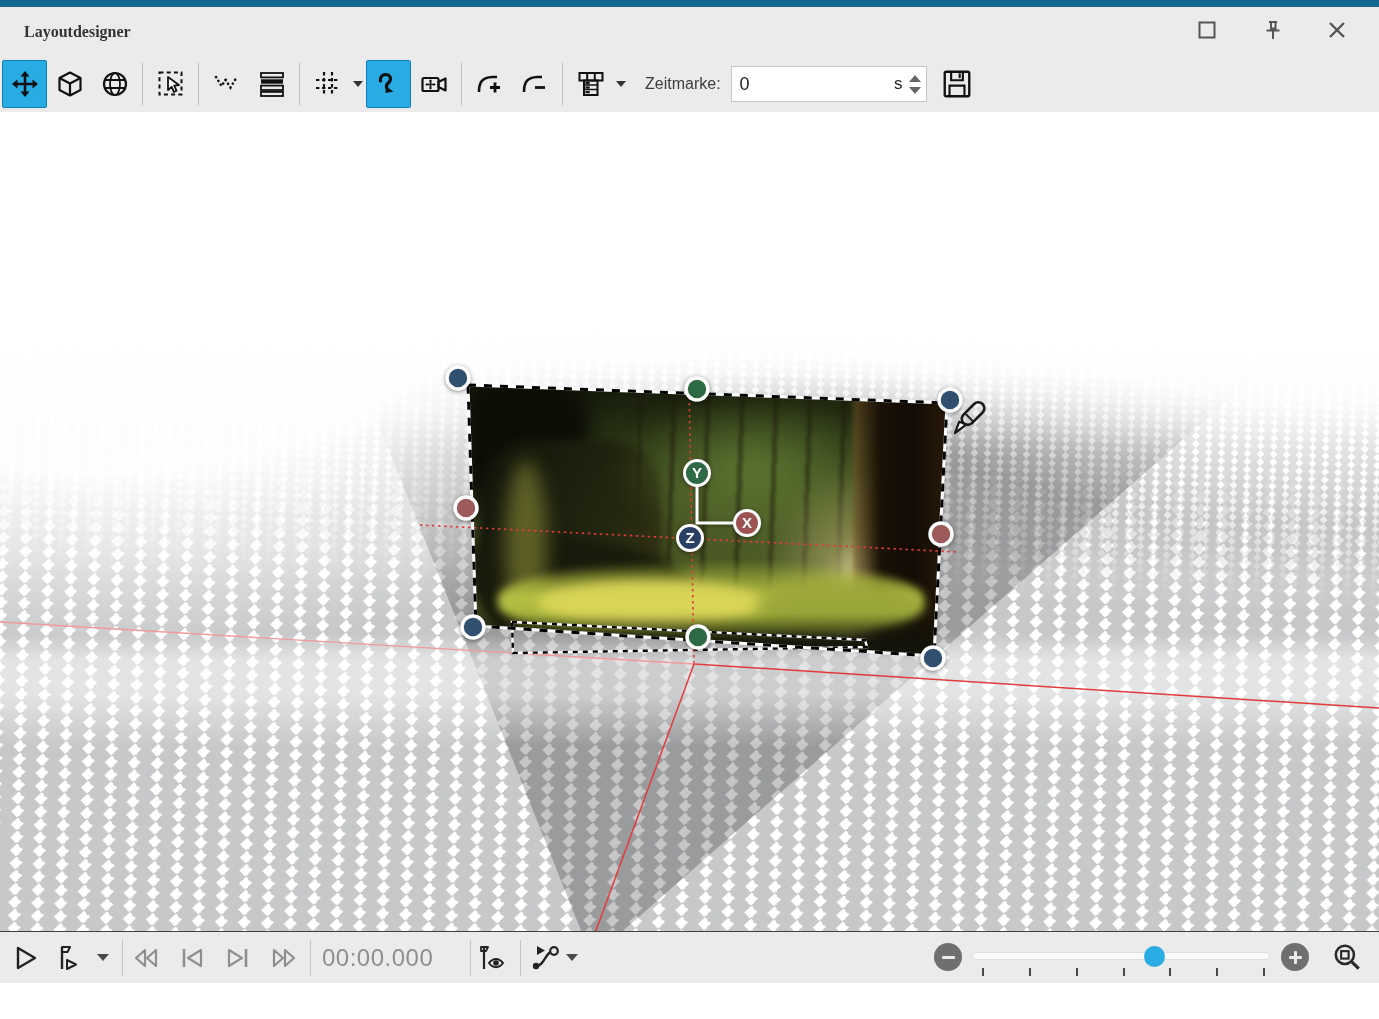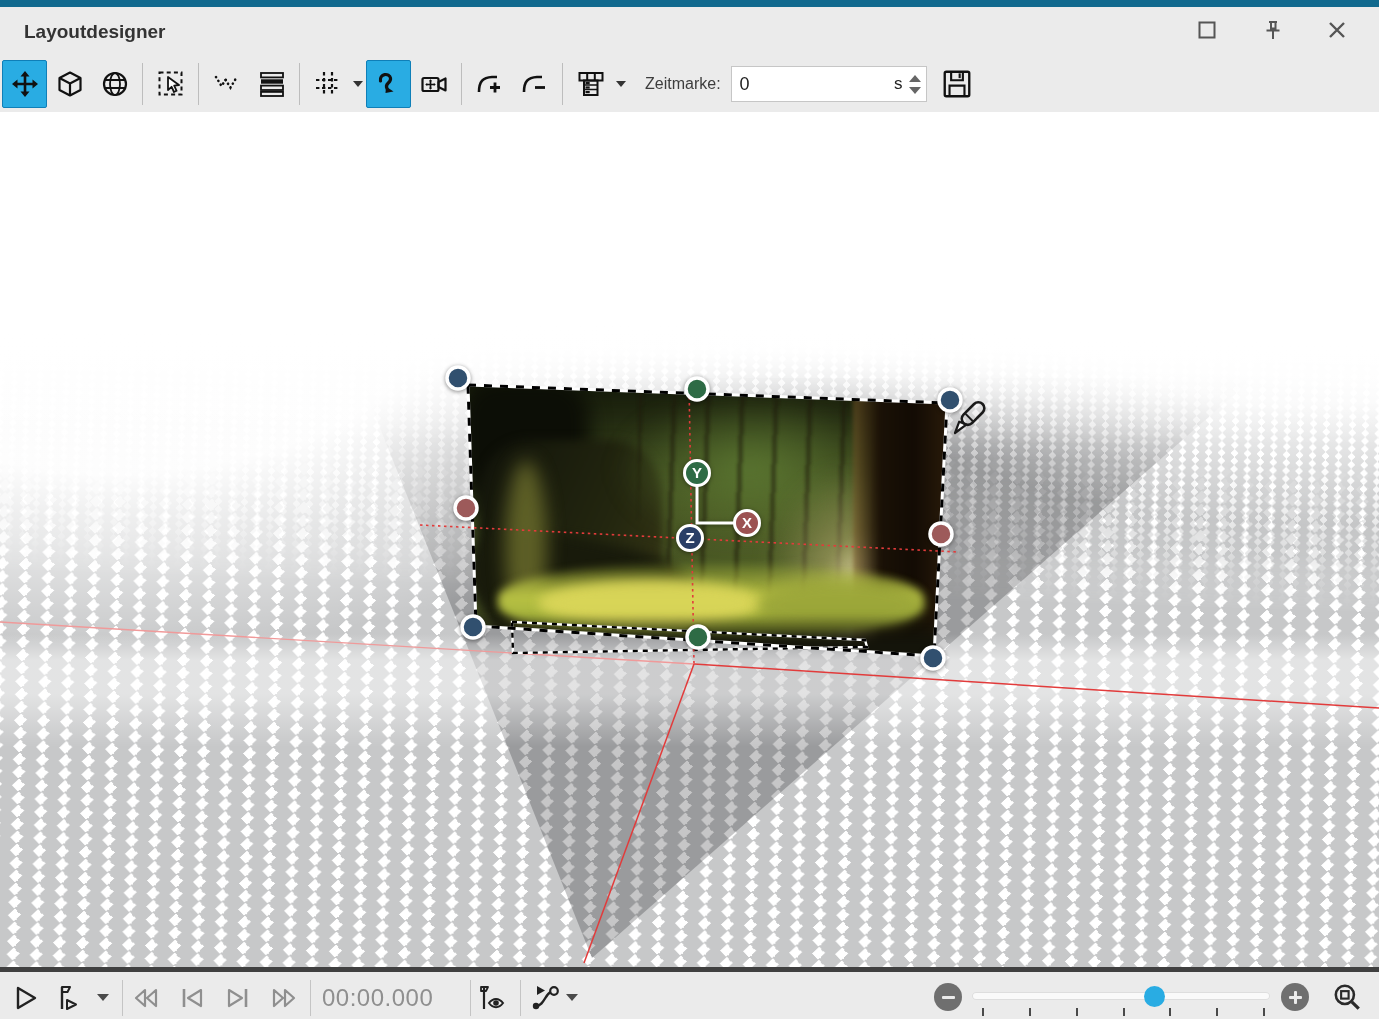--- a/index.html
+++ b/index.html
@@ -3,21 +3,21 @@
 <meta charset="utf-8">
 <style>
   html,body{margin:0;padding:0;}
   body{width:1379px;height:1019px;overflow:hidden;position:relative;background:#fff;
        font-family:"Liberation Sans",sans-serif;-webkit-font-smoothing:antialiased;}
 
   
   .titlebar{position:absolute;top:0;left:0;width:100%;height:56px;background:#ebebeb;}
   .stripe{height:7px;background:#11698e;}
   .title{position:absolute;left:24px;top:7px;height:49px;line-height:49px;
-         font-size:19px;font-weight:bold;color:#333;}
+         font-size:16px;font-weight:bold;color:#333;font-family:Liberation Serif, serif;}
   .winbtn{position:absolute;top:16px;width:30px;height:28px;display:flex;align-items:center;justify-content:center;cursor:default;}
   .winbtn svg{display:block;}
 
   
   .toolbar{position:absolute;top:56px;left:0;width:100%;height:56px;background:#ebebeb;
            display:flex;align-items:center;padding-left:2px;box-sizing:border-box;}
   .tbtn{width:45px;height:48px;display:flex;align-items:center;justify-content:center;
         border:1.5px solid transparent;border-radius:2px;box-sizing:border-box;flex:0 0 auto;}
   .tbtn.sel{background:#29ace3;border-color:#0f7fb8;}
   .tsep{width:1px;height:42px;background:#bdbdbd;margin:0 5px;flex:0 0 auto;}
@@ -88,22 +88,22 @@
   .ph-bottomdark{left:466px;top:502px;width:485px;height:48px;filter:blur(3px);
                  background:linear-gradient(to bottom,rgba(20,20,8,0),#14140a 60%);}
 
   .overlay{position:absolute;inset:0;pointer-events:none;}
   .overlay [data-interactable="true"]{pointer-events:auto;}
   .handle{filter:drop-shadow(0 1px 2px rgba(0,0,0,.45));}
   .gizmo-txt{font-family:"Liberation Sans",sans-serif;font-size:15px;font-weight:bold;fill:#fff;
              text-anchor:middle;}
 
   
-  .bottombar{position:absolute;top:967px;left:0;width:100%;height:52px;background:#ebebeb;
-             border-top:5px solid #404040;box-sizing:border-box;}
+  .bottombar{position:absolute;top:931px;left:0;width:100%;height:52px;background:#ebebeb;
+             border-top:1px solid #404040;box-sizing:border-box;}
   .bbtn{position:absolute;top:9px;width:34px;height:34px;display:flex;align-items:center;justify-content:center;}
   .bsep{position:absolute;top:8px;width:1px;height:36px;background:#c4c4c4;}
   .bcaret{position:absolute;top:22px;width:0;height:0;border-left:6px solid transparent;
           border-right:6px solid transparent;border-top:7px solid #4a4a4a;}
   .timetxt{position:absolute;left:322px;top:12px;font-size:24px;color:#8f8f8f;letter-spacing:.5px;}
   .zbtn{position:absolute;width:28px;height:28px;border-radius:50%;background:#6f6f6f;top:11px;
         display:flex;align-items:center;justify-content:center;}
   .zbtn .bar{width:13px;height:3px;background:#ebebeb;border-radius:1px;}
   .zbtn .vbar{position:absolute;width:3px;height:13px;background:#ebebeb;border-radius:1px;}
   .ztrack{position:absolute;left:972px;top:20px;width:298px;height:8px;background:#fafafa;

